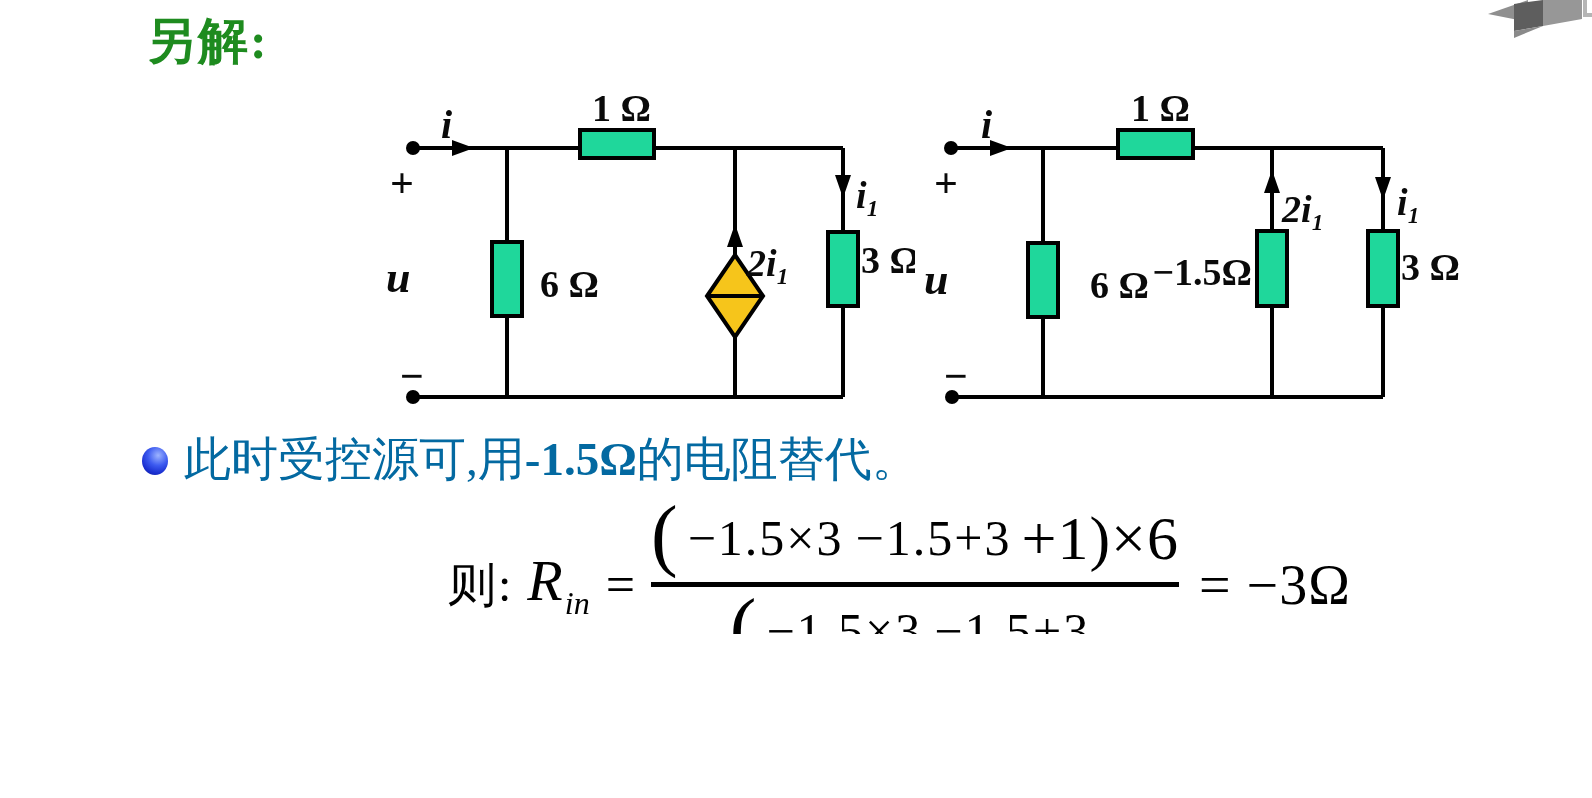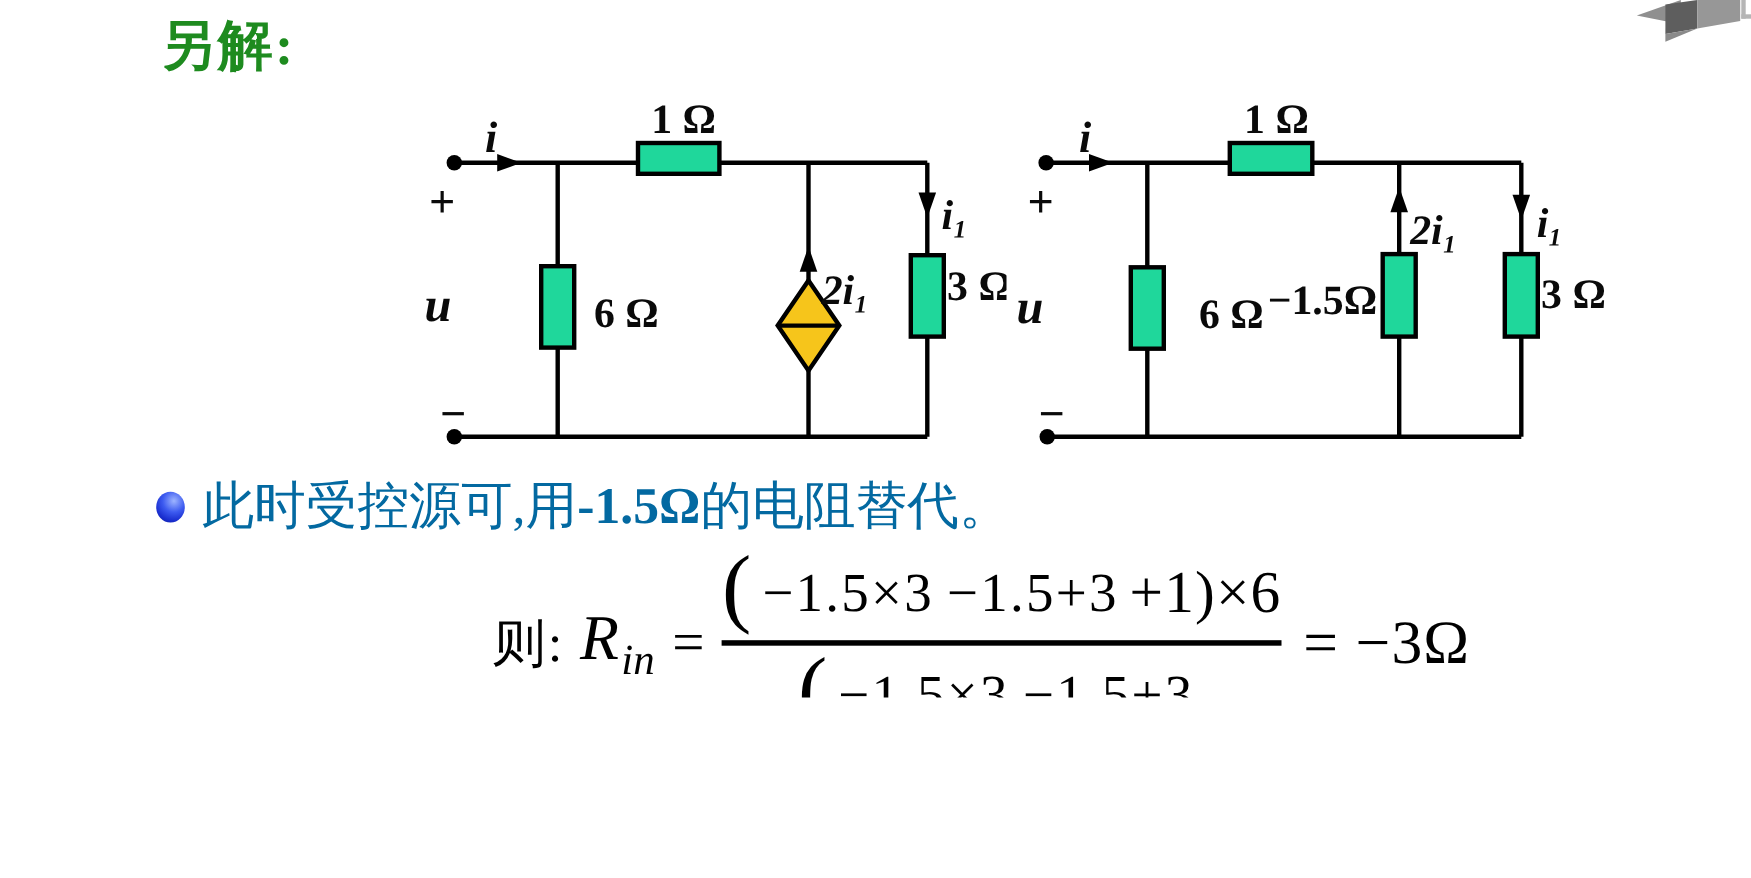--- a/index.html
+++ b/index.html
@@ -46,27 +46,27 @@
   .note-strong { font-weight:bold; }
 
   
   .formula {
     position:absolute; left:448px; top:500px;
     display:flex; align-items:center; gap:14px;
     color:#000;
   }
   .f-prefix { font-size:48px; letter-spacing:2px; }
   .f-rwrap  { font-size:58px; font-style:italic; white-space:nowrap; }
-  .f-rsub   { font-size:39px; font-style:italic; vertical-align:-14px; margin-left:2px; }
+  .f-rsub   { font-size:32px; font-style:italic; vertical-align:-14px; margin-left:2px; }
   .f-eq     { font-size:52px; margin:0 2px; }
   .bigfrac  { display:flex; flex-direction:column; align-items:center; }
   .mainbar  { align-self:stretch; height:5px; background:#000; margin:6px 0; }
   .frow     { display:flex; align-items:center; }
   .paren    { font-size:80px; font-weight:400; line-height:0.95; transform:translateY(-4px); }
-  .tail     { font-size:54px; letter-spacing:1px; white-space:nowrap; }
+  .tail     { font-size:62px; letter-spacing:1px; white-space:nowrap; }
   .ifrac    { display:inline-flex; flex-direction:row; align-items:center; margin:0 4px; }
   .inum,.iden { font-size:50px; line-height:1.12; letter-spacing:2px; padding:0 6px; white-space:nowrap; }
   .ibar     { align-self:stretch; height:3px; background:#3c3c3c; margin:2px 0; }
   .f-result { font-size:56px; letter-spacing:1px; margin-left:6px; white-space:nowrap; }
 </style>
 </head>
 <body>
 
 <div class="slide">
 

